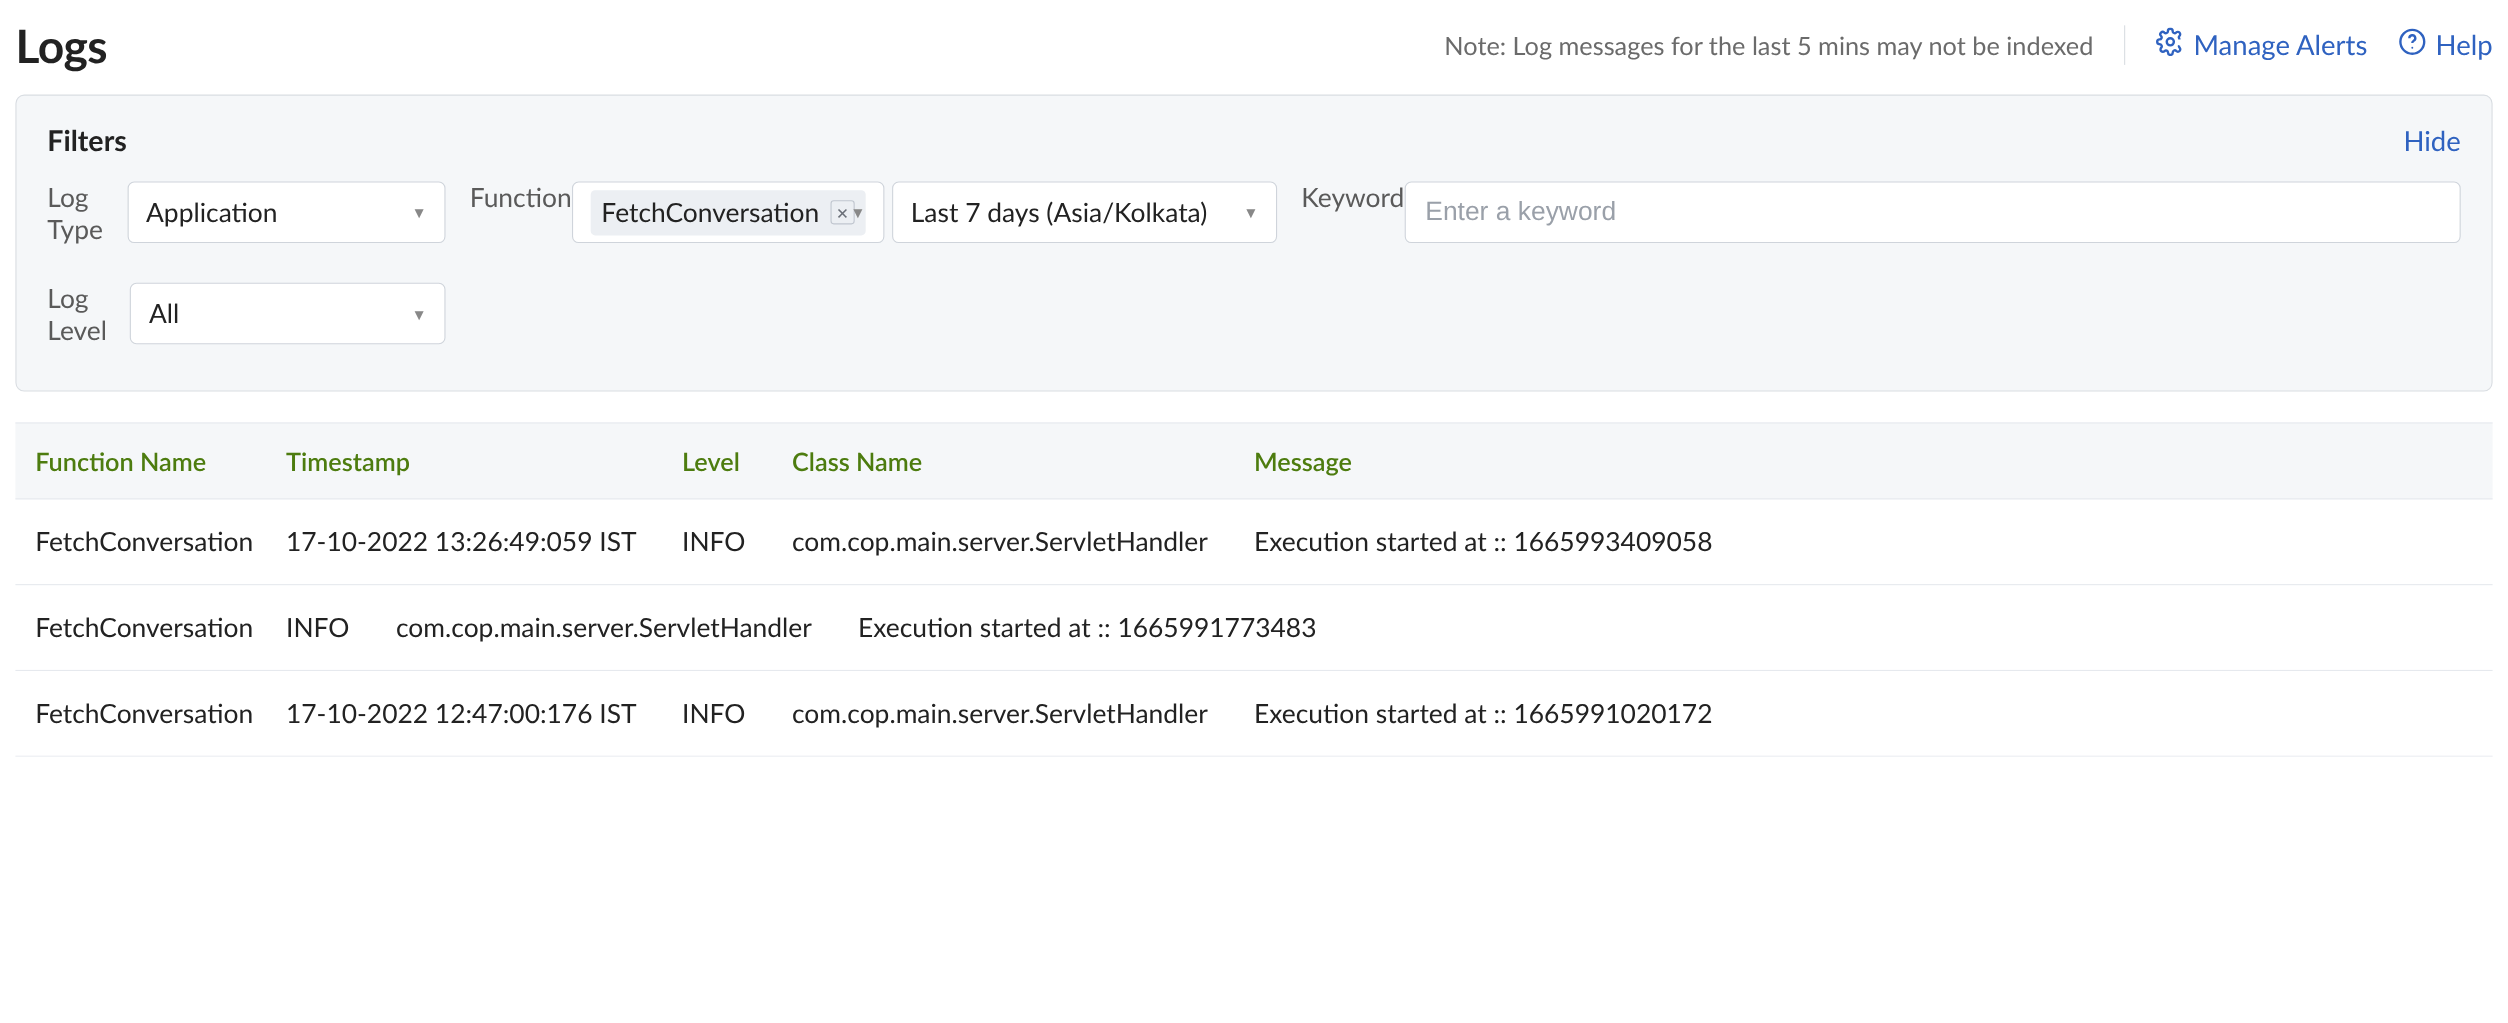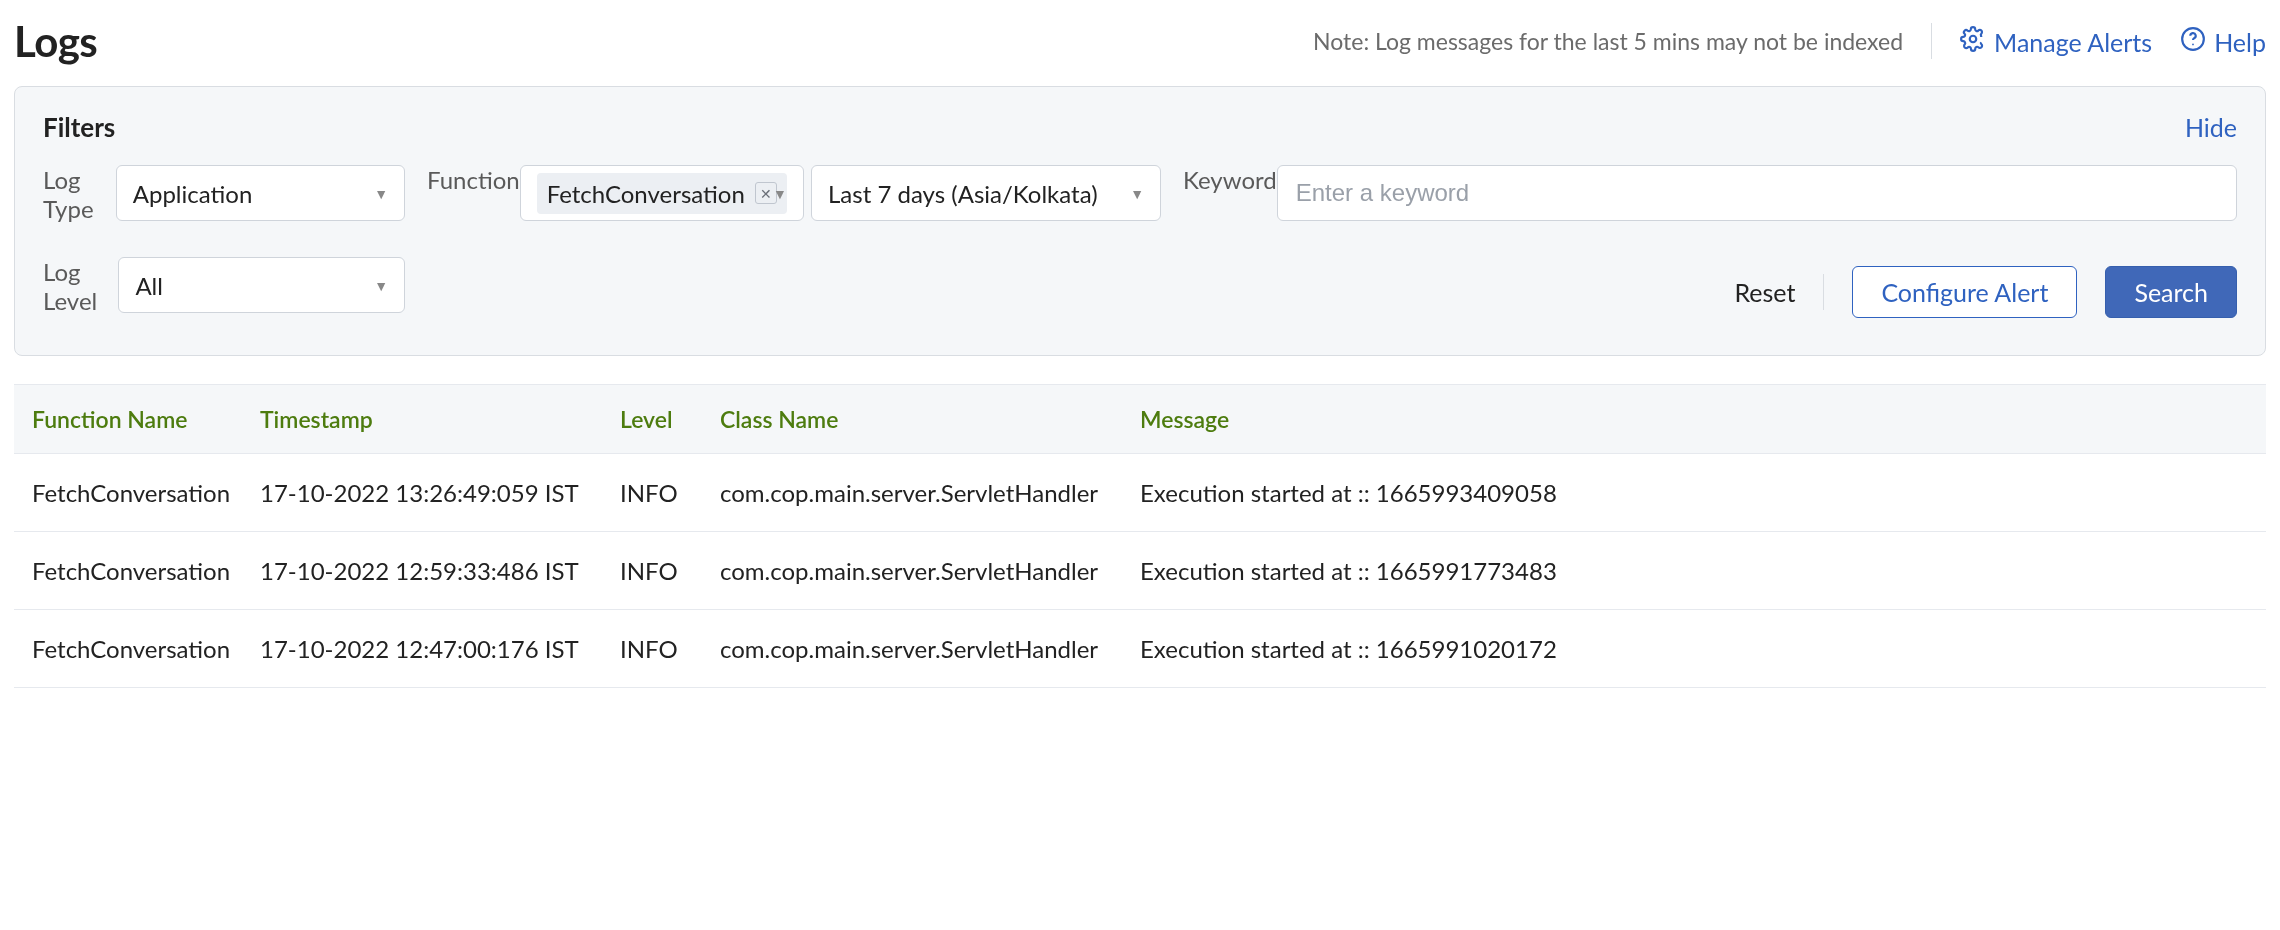--- a/index.html
+++ b/index.html
@@ -35,21 +35,21 @@
     font-size: 23px;
   }
   .vdiv {
     width: 1px;
     height: 36px;
     background: #d9dde2;
   }
   .link {
     color: #2f62c0;
     display: flex;
-    align-items: flex-end;
+    align-items: center;
     gap: 8px;
     font-size: 25px;
   }
   .link svg { width: 26px; height: 26px; }
   .filters-panel {
     border: 1px solid #d9dde2;
     background: #f5f7f9;
     border-radius: 8px;
     padding: 24px 28px 28px 28px;
   }
@@ -260,26 +260,20 @@
     <div class="actions-row">
       <div class="actions-left">
         <div class="field">
           <div class="field-label">Log Level</div>
           <div class="select">
             <span>All</span>
             <span class="caret">▼</span>
           </div>
         </div>
       </div>
-      <div class="actions-right">
-        <div class="reset-link">Reset</div>
-        <div class="vdiv"></div>
-        <div class="btn btn-outline">Configure Alert</div>
-        <div class="btn btn-primary">Search</div>
-      </div>
     </div>
   </div>
 
   <div class="table">
     <div class="thead">
       <div class="cell c1">Function Name</div>
       <div class="cell c2">Timestamp</div>
       <div class="cell c3">Level</div>
       <div class="cell c4">Class Name</div>
       <div class="cell c5">Message</div>
@@ -287,21 +281,20 @@
     <div id="tbody">
         <div class="trow">
           <div class="cell c1">FetchConversation</div>
           <div class="cell c2">17-10-2022 13:26:49:059 IST</div>
           <div class="cell c3">INFO</div>
           <div class="cell c4">com.cop.main.server.ServletHandler</div>
           <div class="cell c5">Execution started at :: 1665993409058</div>
         </div>
         <div class="trow">
           <div class="cell c1">FetchConversation</div>
-          <div class="cell c2">17-10-2022 12:59:33:486 IST</div>
           <div class="cell c3">INFO</div>
           <div class="cell c4">com.cop.main.server.ServletHandler</div>
           <div class="cell c5">Execution started at :: 1665991773483</div>
         </div>
         <div class="trow">
           <div class="cell c1">FetchConversation</div>
           <div class="cell c2">17-10-2022 12:47:00:176 IST</div>
           <div class="cell c3">INFO</div>
           <div class="cell c4">com.cop.main.server.ServletHandler</div>
           <div class="cell c5">Execution started at :: 1665991020172</div>

